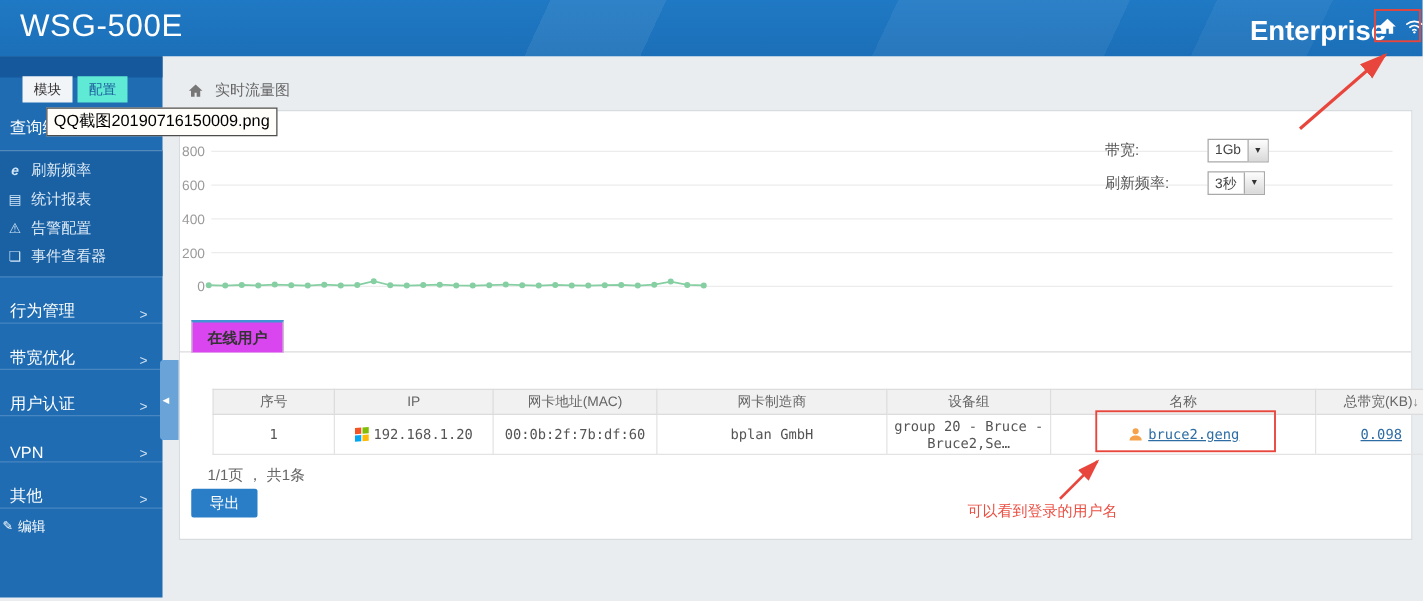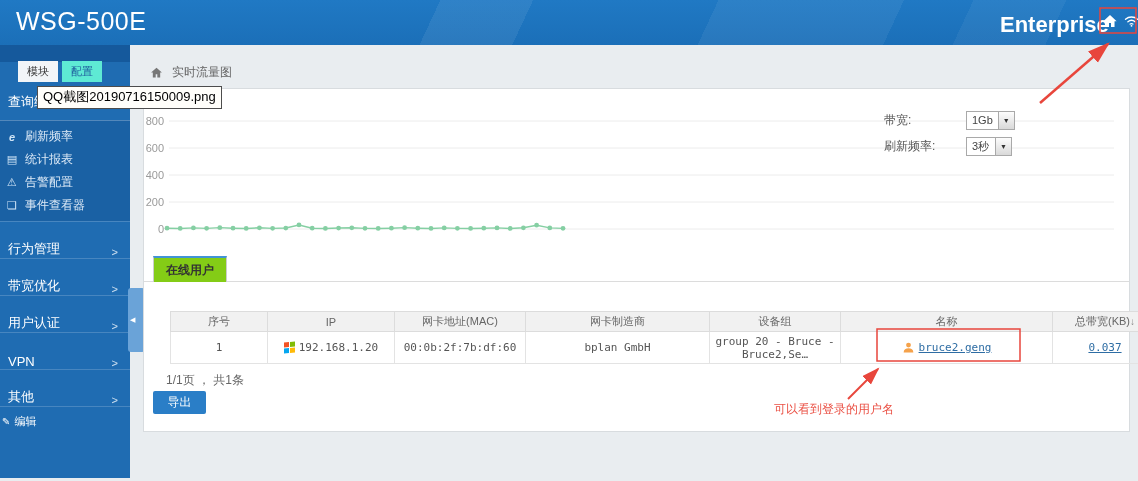--- a/index.html
+++ b/index.html
@@ -63,21 +63,21 @@
   .sel .val { min-width:28px; padding:0 5px; font-size:11px; color:#444; display:flex; align-items:center; }
   .sel .btn { width:16px; border-left:1px solid #a9a9a9; background:linear-gradient(#fdfdfd,#d9d9d9);
     display:flex; align-items:center; justify-content:center; font-size:7px; color:#333; }
   .bars-icon { display:flex; align-items:flex-end; gap:1px; margin-left:7px; height:15px; cursor:pointer; }
   .bars-icon i { display:block; width:4px; }
   .bars-icon .b1 { height:15px; background:#72c02c; }
   .bars-icon .b2 { height:10px; background:#8bc34a; }
   .bars-icon .b3 { height:6px;  background:#f5a623; }
 
   .tabstrip { position:absolute; left:0; top:167px; width:100%; height:26px; border-bottom:1px solid #dcdcdc; }
-  .tab { position:absolute; left:9px; top:0; height:26px; background:#84cc16; padding:0 12px;
+  .tab { position:absolute; left:9px; top:0; height:26px; background:#d946ef; padding:0 12px;
     border:1px solid #ccc; border-top:2px solid #4193d6; border-bottom:none;
     font-size:12px; font-weight:bold; color:#333; display:flex; align-items:center; cursor:pointer; }
 
   .filter-row { position:absolute; left:0; top:196px; width:100%; height:21px; }
   .filter-row .lbl { position:absolute; font-size:12px; color:#555; top:4px; }
   .show-lbl { left:10px; } .search-lbl { left:305px; }
   .sel-pagesize { position:absolute; left:33px; top:0; }
   .sel-ipfilter { position:absolute; left:103px; top:0; } .sel-ipfilter .val { min-width:42px; }
   .search-input { position:absolute; left:363px; top:0; width:128px; height:20px;
     border:1px solid #c6c6c6; font-size:11px; color:#555; padding:0 5px; }
@@ -304,21 +304,21 @@
           <span style="width:13px;height:13px;display:inline-block;">
             <svg viewBox="0 0 24 24" width="13" height="13" fill="#f5a24b">
                   <circle cx="12" cy="7.5" r="4.5"></circle>
                   <path d="M3 21c0-5 4-7.5 9-7.5s9 2.5 9 7.5z"></path>
                 </svg>
           </span>
           <a class="cell-link mono" href="#">bruce2.geng</a>
         </span>
       </td>
       <td>
-        <a class="cell-link mono" href="#">0.037</a>
+        <a class="cell-link mono" href="#">0.098</a>
       </td>
     </tr>
   </tbody>
     </table>
 
   <div class="pagination">1/1页 ， 共1条</div>
   <button class="export-btn">导出</button>
 </div>
 
 <div class="annotation-text">可以看到登录的用户名</div>

